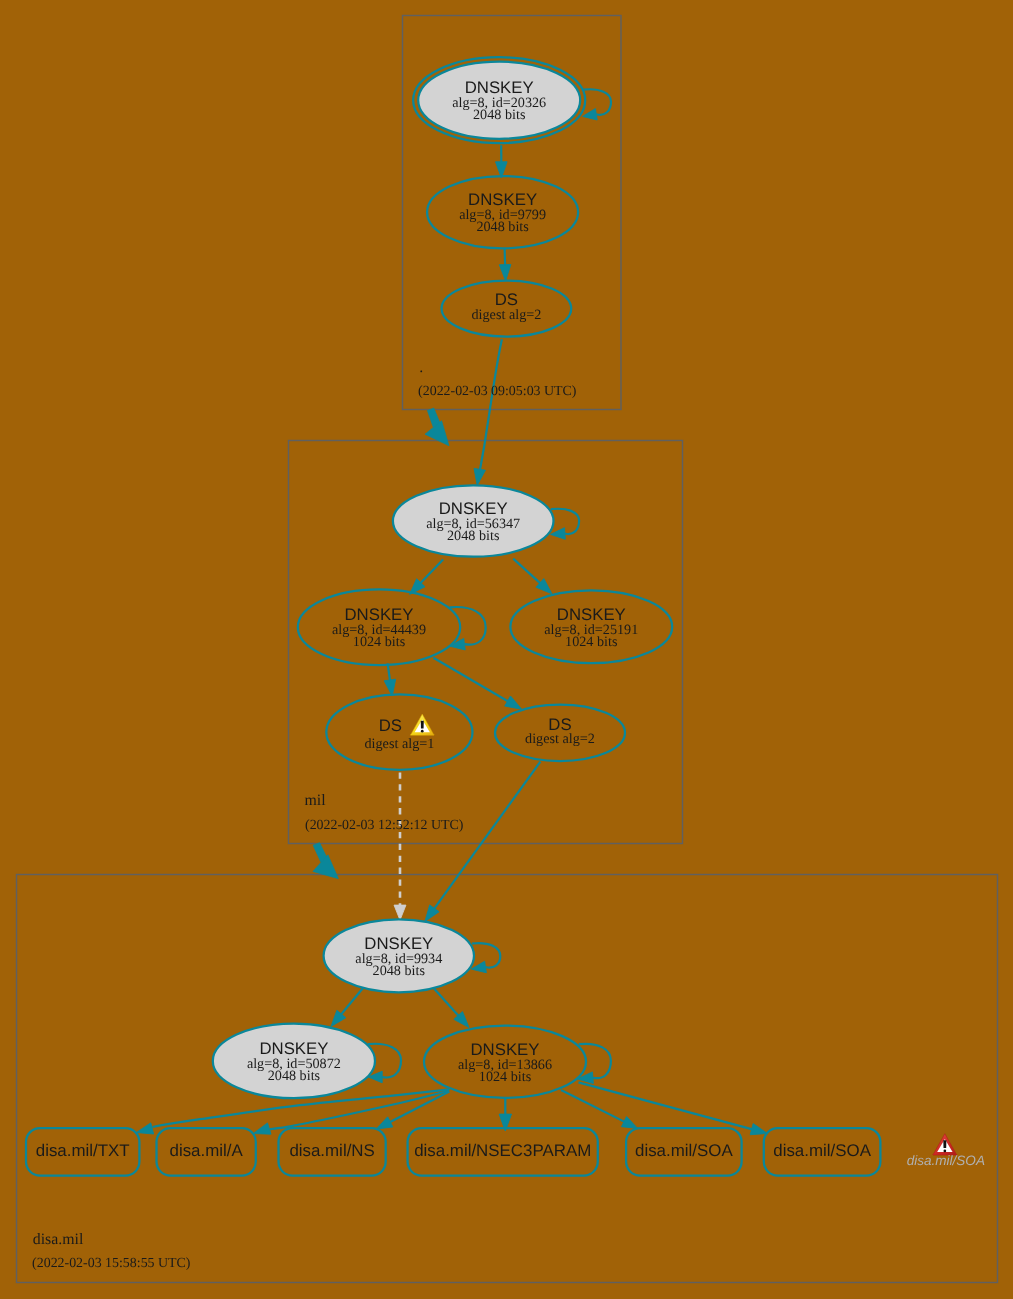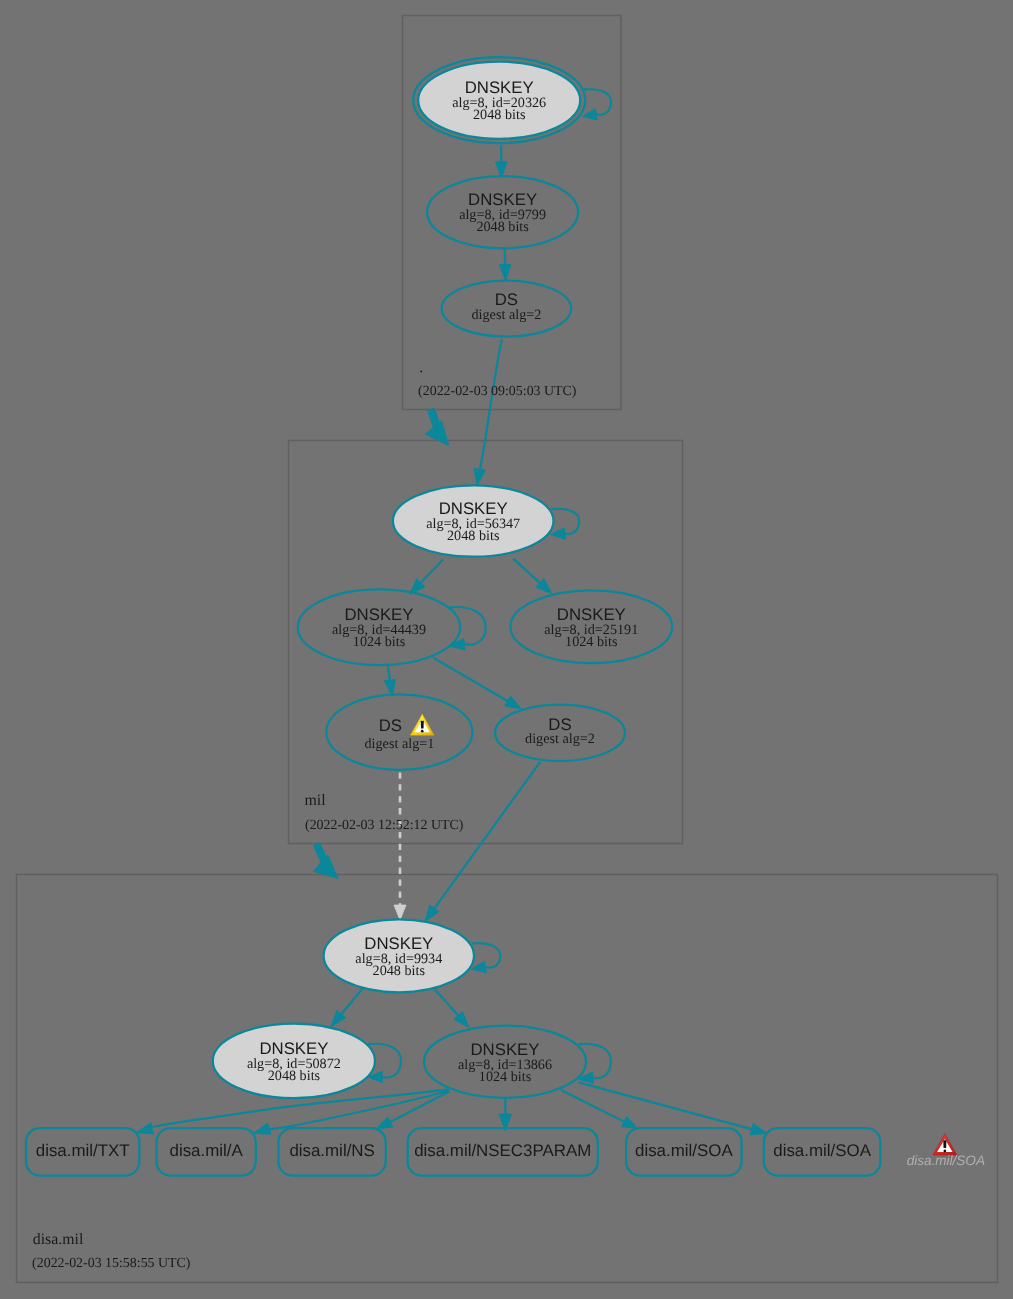--- a/index.html
+++ b/index.html
@@ -1,16 +1,16 @@
 <!DOCTYPE html>
 <html><head>
 <meta charset="utf-8">
 <style>
   html,body{margin:0;padding:0;background:#ffffff;-webkit-font-smoothing:antialiased;text-rendering:geometricPrecision;}
-  #stage{position:relative;width:1013px;height:1299px;background:#737373;overflow:hidden;}
+  #stage{position:relative;width:1013px;height:1299px;background:#a16207;overflow:hidden;}
   svg#graph{display:block;width:1013px;height:1299px;}
   .zone-box{fill:none;stroke:#606060;stroke-width:1.45;}
   .node-shape{stroke-width:2.25;}
   .node-title{font-family:"Liberation Sans",sans-serif;font-size:16.8px;fill:#1a1a1a;text-anchor:middle;}
   .node-sub{font-family:"Liberation Serif",serif;font-size:14.2px;fill:#1a1a1a;text-anchor:middle;}
   .rr-label{font-family:"Liberation Sans",sans-serif;font-size:16.9px;fill:#1a1a1a;text-anchor:middle;}
   .zone-name{font-family:"Liberation Serif",serif;font-size:15.85px;fill:#1a1a1a;text-anchor:start;}
   .zone-time{font-family:"Liberation Serif",serif;font-size:13.92px;fill:#1a1a1a;text-anchor:start;}
   .err-label{font-family:"Liberation Sans",sans-serif;font-size:13.55px;font-style:italic;fill:#b0b0b0;text-anchor:middle;}
 </style>

